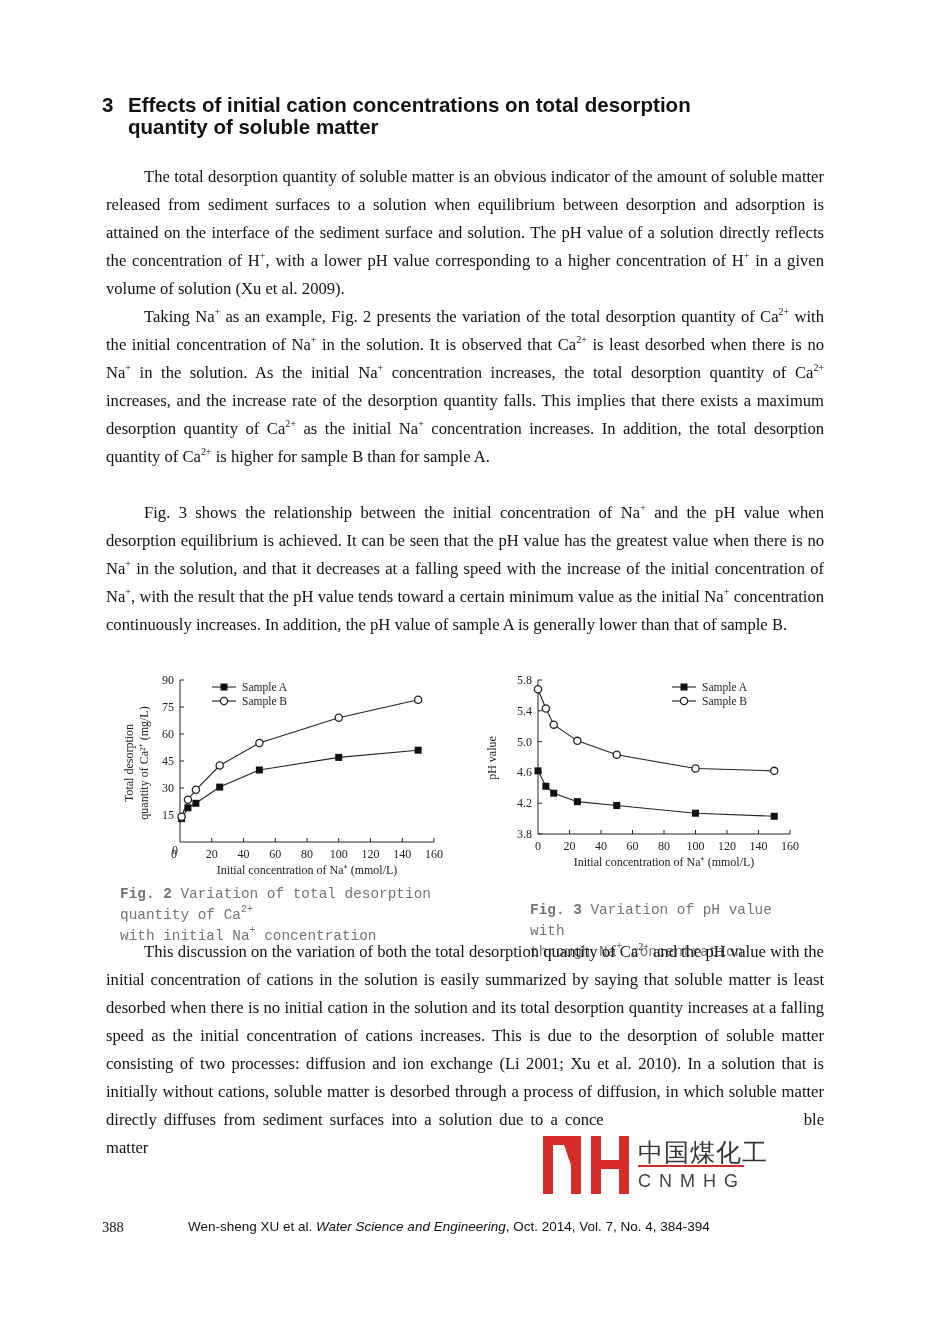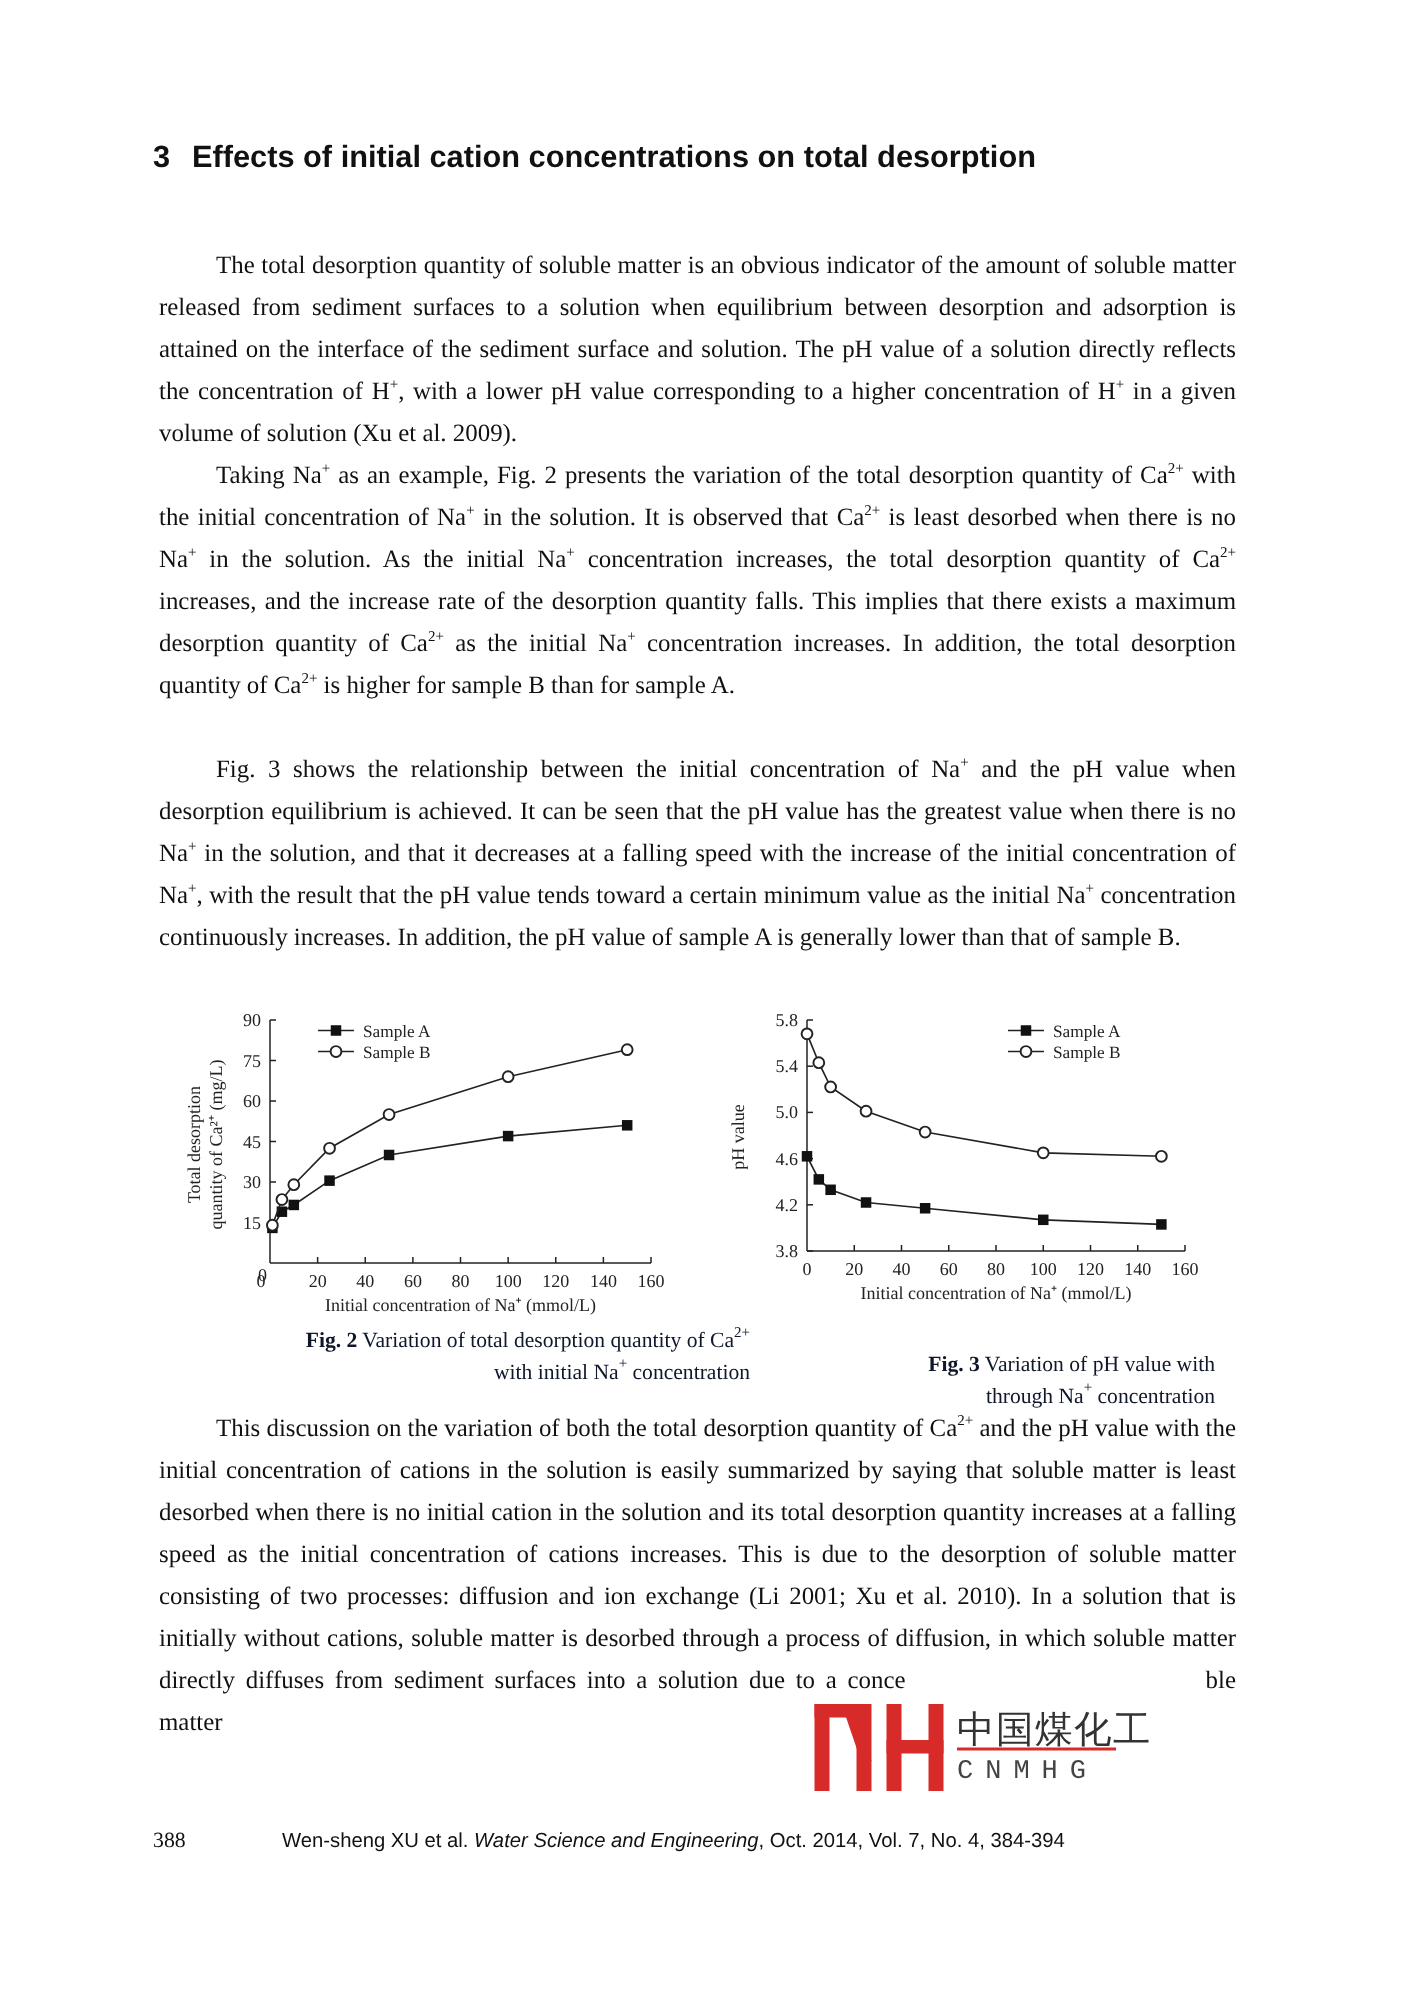--- a/index.html
+++ b/index.html
@@ -16,42 +16,43 @@
     position: absolute; left: 102px; width: 718px;
     font-family: "Liberation Serif", serif; font-size: 16.6px; line-height: 28px;
     text-align: justify; margin: 4px;
   }
   .para .indent { display: inline-block; width: 38px; }
   sup { font-size: 10px; line-height: 0; vertical-align: 7px; }
   .chart { position: absolute; }
   .chart svg { overflow: visible; }
   .chart text { font-family: "Liberation Serif", serif; fill: #222; }
   .caption {
-    position: absolute; font-family: Liberation Serif, serif; font-size: 14.4px;
-    line-height: 21px; text-align: right; color: #0f172a;
+    position: absolute; font-family: Liberation Mono, monospace; font-size: 14.4px;
+    line-height: 21px; text-align: left; color: #737373;
   }
   .caption b { font-weight: bold; }
   .footer {
     position: absolute; top: 1219px; left: 102px; width: 700px;
     font-size: 13.5px; color: #111;
   }
   .footer .pg { position: absolute; left: 0; font-family: "Liberation Serif", serif; font-size: 14.5px; }
   .footer .cite { position: absolute; left: 86px; font-family: "Liberation Sans", sans-serif; white-space: nowrap; }
   .watermark { position: absolute; left: 541px; top: 1134px; width: 212px; height: 64px; background: #ffffff; }
   .wm-text { position: absolute; left: 97px; top: 2px; font-family: "DejaVu Sans", sans-serif; font-size: 25px; color: #333; letter-spacing: 1px; white-space: nowrap; }
   .wm-line { position: absolute; left: 97px; top: 31px; width: 106px; height: 2px; background: #d62b28; }
-  .wm-sub { position: absolute; left: 97px; top: 37px; font-family: Liberation Mono, monospace; font-size: 18px; color: #444; letter-spacing: 8px; }
+  .wm-sub { position: absolute; left: 97px; top: 37px; font-family: Liberation Sans, sans-serif; font-size: 18px; color: #444; letter-spacing: 8px; }
 </style>
 </head>
 <body>
 
 <div class="page">
 
   <div class="heading">
     <span class="num">3</span><span>Effects of initial cation concentrations on total desorption</span>
+    <span class="l2">quantity of soluble matter</span>
   </div>
 
   <p class="para" style="top:159px;"><span class="indent"></span><span>The total desorption quantity of soluble matter is an obvious indicator of the amount of soluble matter released from sediment surfaces to a solution when equilibrium between desorption and adsorption is attained on the interface of the sediment surface and solution. The pH value of a solution directly reflects the concentration of H</span><sup>+</sup><span>, with a lower pH value corresponding to a higher concentration of H</span><sup>+</sup><span> in a given volume of solution (Xu et al. 2009).</span></p>
 
   <p class="para" style="top:299px;"><span class="indent"></span><span>Taking Na</span><sup>+</sup><span> as an example, Fig. 2 presents the variation of the total desorption quantity of Ca</span><sup>2+</sup><span> with the initial concentration of Na</span><sup>+</sup><span> in the solution. It is observed that Ca</span><sup>2+</sup><span> is least desorbed when there is no Na</span><sup>+</sup><span> in the solution. As the initial Na</span><sup>+</sup><span> concentration increases, the total desorption quantity of Ca</span><sup>2+</sup><span> increases, and the increase rate of the desorption quantity falls. This implies that there exists a maximum desorption quantity of Ca</span><sup>2+</sup><span> as the initial Na</span><sup>+</sup><span> concentration increases. In addition, the total desorption quantity of Ca</span><sup>2+</sup><span> is higher for sample B than for sample A.</span></p>
 
   <p class="para" style="top:495px;"><span class="indent"></span><span>Fig. 3 shows the relationship between the initial concentration of Na</span><sup>+</sup><span> and the pH value when desorption equilibrium is achieved. It can be seen that the pH value has the greatest value when there is no Na</span><sup>+</sup><span> in the solution, and that it decreases at a falling speed with the increase of the initial concentration of Na</span><sup>+</sup><span>, with the result that the pH value tends toward a certain minimum value as the initial Na</span><sup>+</sup><span> concentration continuously increases. In addition, the pH value of sample A is generally lower than that of sample B.</span></p>
 
   <div class="chart" style="left:115px; top:668px;">
     <svg id="chart-fig2" width="340" height="210">

